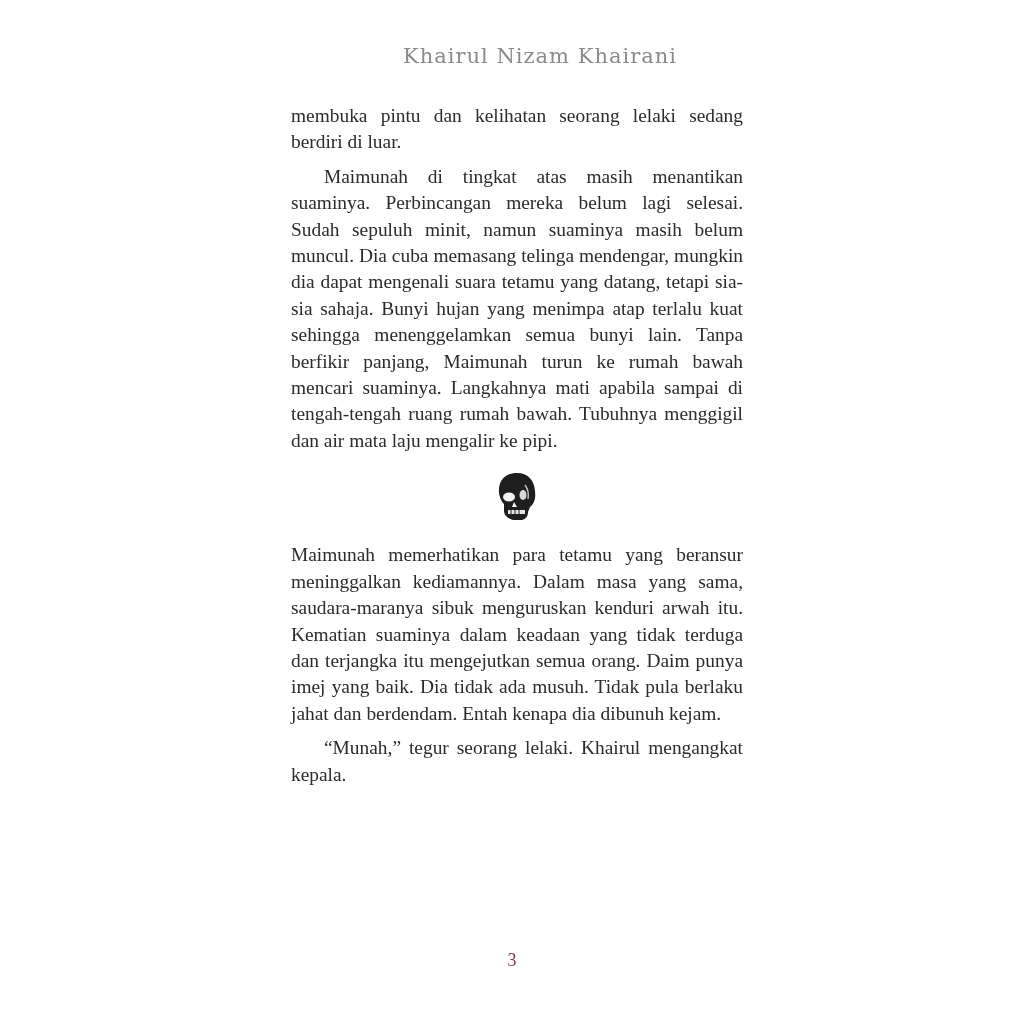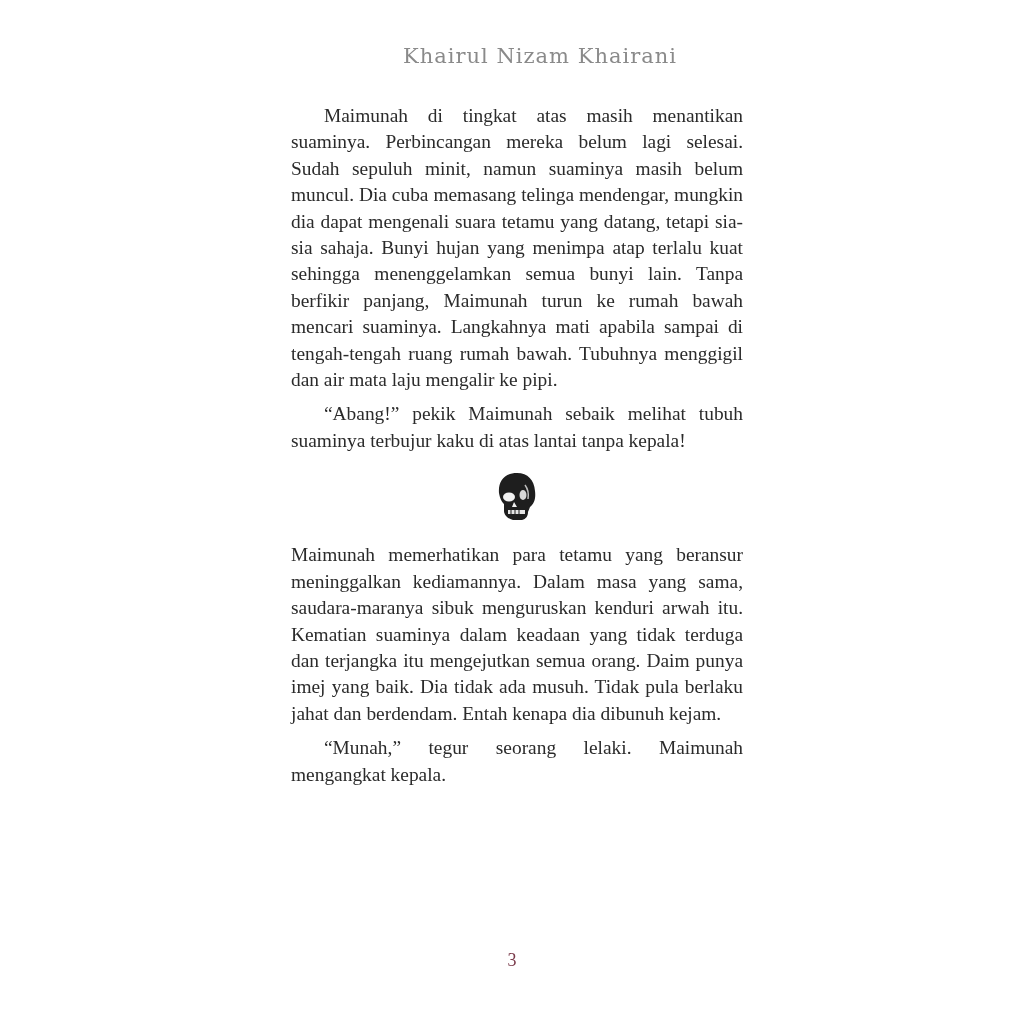--- a/index.html
+++ b/index.html
@@ -72,35 +72,35 @@
       color: #7a3a4a;
     }
   </style>
 </head>
 <body>
 
 <div class="page">
   <div class="running-head">Khairul Nizam Khairani</div>
 
   <div class="body-text">
+    <p>membuka pintu dan kelihatan seorang lelaki sedang berdiri di luar.</p>
     <p class="indent">Maimunah di tingkat atas masih menantikan suaminya. Perbincangan mereka belum lagi selesai. Sudah sepuluh minit, namun suaminya masih belum muncul. Dia cuba memasang telinga mendengar, mungkin dia dapat mengenali suara tetamu yang datang, tetapi sia-sia sahaja. Bunyi hujan yang menimpa atap terlalu kuat sehingga menenggelamkan semua bunyi lain. Tanpa berfikir panjang, Maimunah turun ke rumah bawah mencari suaminya. Langkahnya mati apabila sampai di tengah-tengah ruang rumah bawah. Tubuhnya menggigil dan air mata laju mengalir ke pipi.</p>
-    <p class="indent">“Abang!” pekik Maimunah sebaik melihat tubuh suaminya terbujur kaku di atas lantai tanpa kepala!</p>
 
     <div class="ornament">
       <svg viewBox="0 0 44 52" xmlns="http://www.w3.org/2000/svg">
         <path d="M22 2 C9 2 3 11 4 22 C5 28 7 31 9 33 L9 40 C9 44 13 48 18 49 L27 49 C31 48 33 45 33 41 L35 36 C39 33 41 28 40 20 C39 9 33 2 22 2 Z" fill="#1e1e1e"></path>
         <ellipse cx="14" cy="26" rx="6" ry="4.5" fill="#f2f2f2"></ellipse>
         <ellipse cx="28" cy="24" rx="3.5" ry="5" fill="#d8d8d8"></ellipse>
         <path d="M19 31 L22 36 L17 36 Z" fill="#f0f0f0"></path>
         <rect x="13" y="39" width="17" height="4" fill="#e6e6e6"></rect>
         <line x1="16" y1="39" x2="16" y2="43" stroke="#1e1e1e" stroke-width="1"></line>
         <line x1="20" y1="39" x2="20" y2="43" stroke="#1e1e1e" stroke-width="1"></line>
         <line x1="24" y1="39" x2="24" y2="43" stroke="#1e1e1e" stroke-width="1"></line>
         <path d="M30 14 C33 18 34 22 33 28" stroke="#bdbdbd" stroke-width="1.5" fill="none"></path>
       </svg>
     </div>
 
     <p>Maimunah memerhatikan para tetamu yang beransur meninggalkan kediamannya. Dalam masa yang sama, saudara-maranya sibuk menguruskan kenduri arwah itu. Kematian suaminya dalam keadaan yang tidak terduga dan terjangka itu mengejutkan semua orang. Daim punya imej yang baik. Dia tidak ada musuh. Tidak pula berlaku jahat dan berdendam. Entah kenapa dia dibunuh kejam.</p>
-    <p class="indent">“Munah,” tegur seorang lelaki. Maimunah mengangkat kepala.</p>
+    <p class="indent">“Munah,” tegur seorang lelaki. Khairul mengangkat kepala.</p>
   </div>
 
   <div class="page-number">3</div>
 </div>
 
 </body></html>

